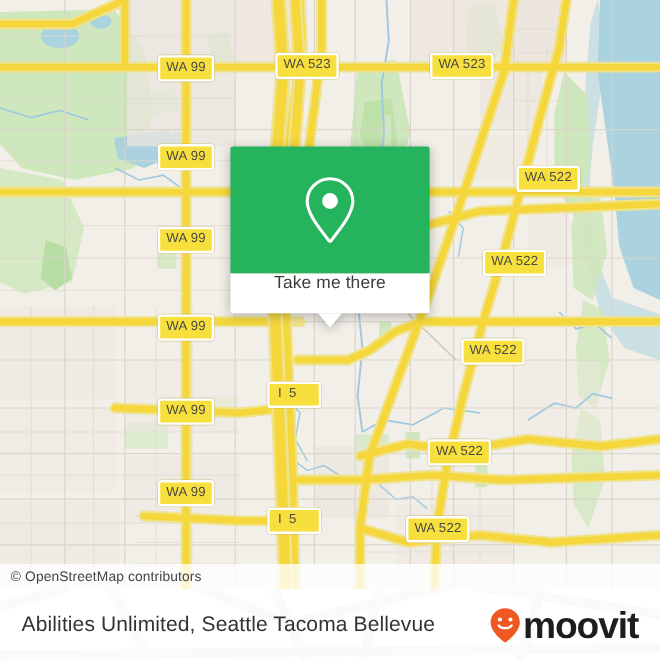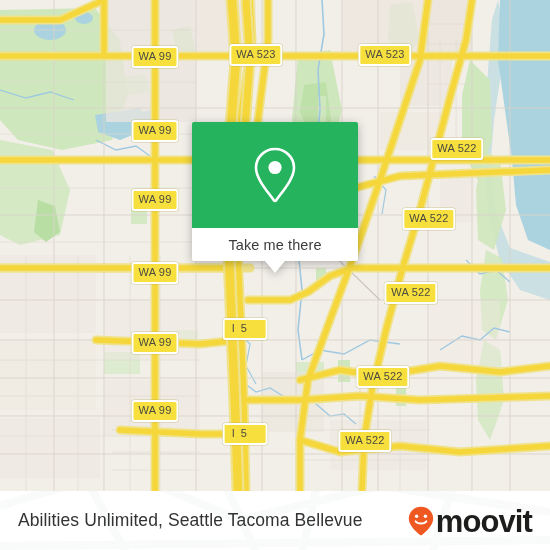--- a/index.html
+++ b/index.html
@@ -43,21 +43,21 @@
   .callout-photo{
     width:100%;height:106px;
     background:#26b35e;
     border-radius:2px 2px 0 0;
     display:flex;align-items:center;justify-content:center;
   }
   .callout-bar{
     width:100%;height:33px;
     background:#ffffff;
     border-radius:0 0 2px 2px;
-    display:flex;align-items:center;justify-content:center;
+    display:flex;justify-content:center;
   }
   .callout-bar-text{
     color:#3c3c3c;font-size:14.5px;letter-spacing:.1px;
   }
   .callout-tail{
     position:absolute;left:50%;top:139px;
     width:0;height:0;margin-left:-10px;
     border-left:10px solid transparent;
     border-right:10px solid transparent;
     border-top:12px solid #ffffff;
@@ -288,20 +288,23 @@
           <path d="M23 3 C12.5 3 4 11.4 4 21.8 C4 33 16 46 22 54.5 C22.5 55.2 23.5 55.2 24 54.5 C30 46 42 33 42 21.8 C42 11.4 33.5 3 23 3 Z" fill="none" stroke="#ffffff" stroke-width="2.6"></path>
           <circle cx="23" cy="21.5" r="6.6" fill="#ffffff"></circle>
         </svg>
       </div>
       <div class="callout-bar">
         <span class="callout-bar-text">Take me there</span>
       </div>
       <div class="callout-tail"></div>
     </div>
 
+    <div class="attrib-bar">
+      <span class="attrib-text">© OpenStreetMap contributors</span>
+    </div>
   </div>
 
   <div class="footer">
     <svg class="footer-mapbleed" width="550" height="550" viewBox="0 0 550 550">
       <g fill="none" stroke="#9aa0a6" stroke-width="8" opacity=".55">
         <path d="M0 506 L120 470 L240 520 L380 486 L550 512"></path>
         <path d="M60 430 L130 560"></path>
         <path d="M200 430 L260 560"></path>
         <path d="M330 430 L300 560"></path>
         <path d="M470 430 L430 560"></path>

